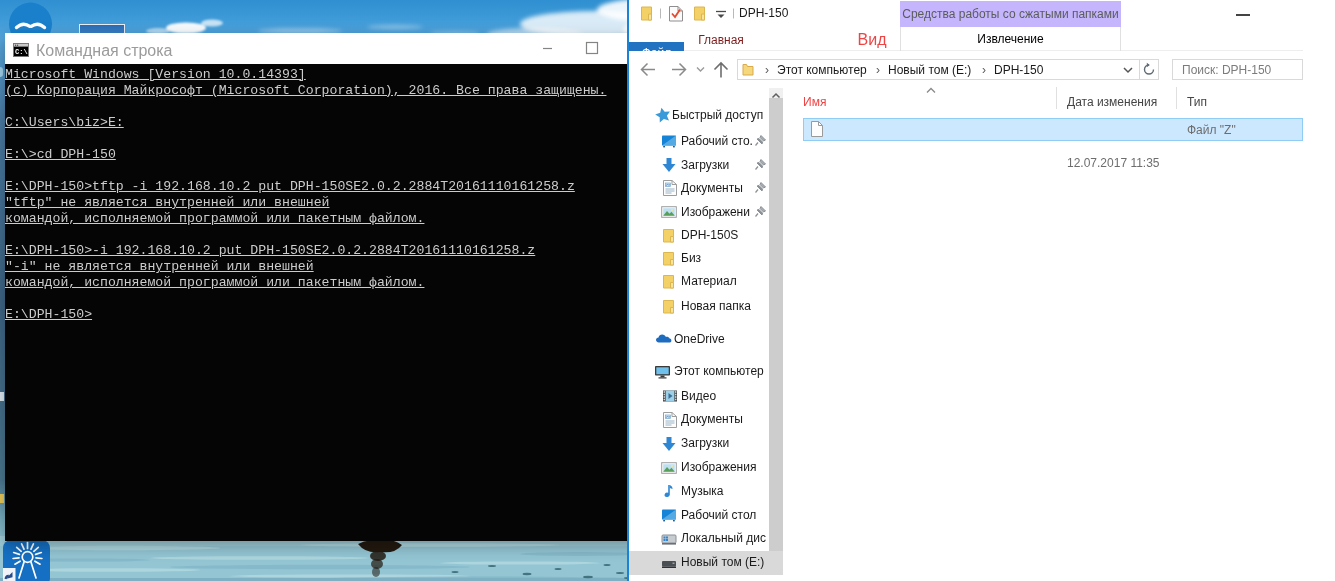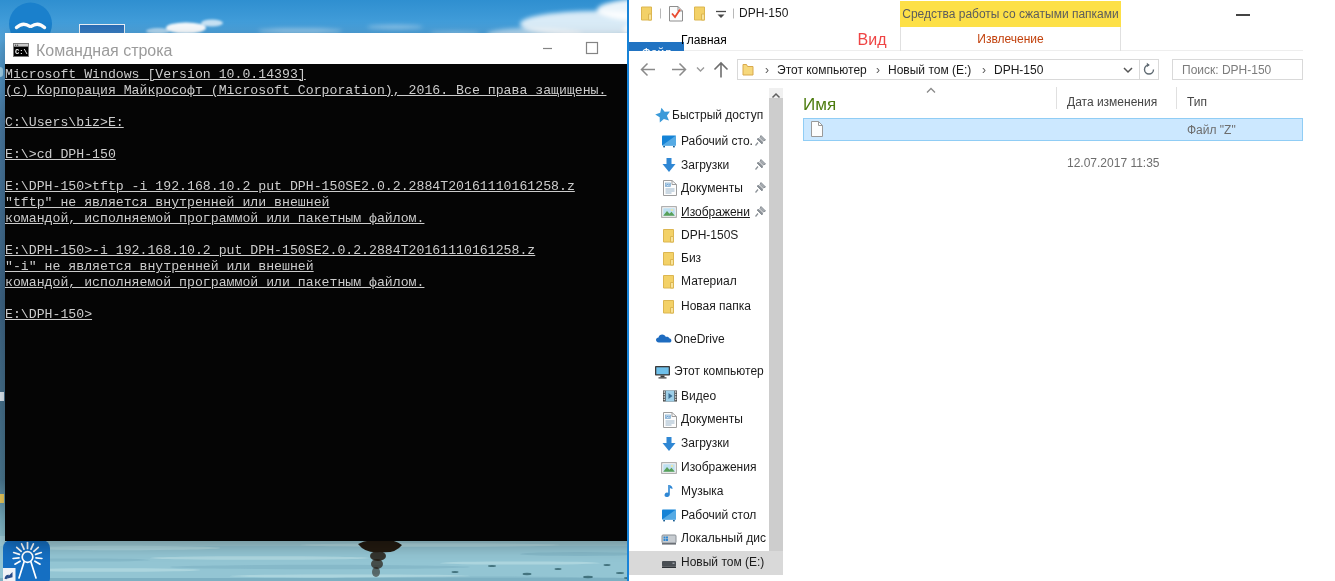--- a/index.html
+++ b/index.html
@@ -191,28 +191,28 @@
     <g transform="translate(75,0)">
       <line x1="1" y1="6.5" x2="11" y2="6.5" stroke="#4a4a4a" stroke-width="1.3"></line>
       <path d="M2.5,9.5 L6,13 L9.5,9.5 Z" fill="#4a4a4a"></path>
     </g>
     <line x1="93.5" y1="3.5" x2="93.5" y2="13.5" stroke="#b8b8b8" stroke-width="1"></line>
   </svg>
   <div class="abs" style="left:110px;top:6px;font-size:12px;color:#1a1a1a;">DPH-150</div>
 
   <div class="abs" style="left:607px;top:14px;width:14px;height:2px;background:#444;"></div>
 
-  <div class="abs" style="left:271px;top:1px;width:221px;height:26px;background:#fde047;font-size:12px;color:#5c5c5c;text-align:center;line-height:27px;">Средства работы со сжатыми папками</div>
+  <div class="abs" style="left:271px;top:1px;width:221px;height:26px;background:#c4b5fd;font-size:12px;color:#5c5c5c;text-align:center;line-height:27px;">Средства работы со сжатыми папками</div>
 
   <div class="abs" style="left:0;top:29px;width:674px;height:22px;background:#ffffff;border-bottom:1px solid #eeeeee;"></div>
   <div class="abs" style="left:0;top:29px;width:55px;height:22px;background:#2173c2;color:#ffffff;font-size:12px;text-align:center;line-height:22px;margin-top:13px;">Файл</div>
-  <div class="abs" style="left:52px;top:29px;width:80px;text-align:left;font-size:12px;color:#000000;line-height:22px;height:22px;">Главная</div>
+  <div class="abs" style="left:52px;top:29px;width:80px;text-align:center;font-size:12px;color:#7f1d1d;line-height:22px;height:22px;">Главная</div>
   <div class="abs" style="left:133px;top:29px;width:80px;text-align:left;font-size:12px;color:#2b2b2b;line-height:22px;height:22px;margin-top:26px;">Поделиться</div>
   <div class="abs" style="left:216px;top:29px;width:54px;text-align:center;font-size:16px;color:#ef4444;line-height:22px;height:22px;">Вид</div>
-  <div class="abs" style="left:271px;top:27px;width:221px;height:24px;border-left:1px solid #e0e0e0;border-right:1px solid #e0e0e0;font-size:12px;color:#c2410c;text-align:center;line-height:24px;">Извлечение</div>
+  <div class="abs" style="left:271px;top:27px;width:221px;height:24px;border-left:1px solid #e0e0e0;border-right:1px solid #e0e0e0;font-size:12px;color:#000000;text-align:center;line-height:24px;">Извлечение</div>
 
   <div class="abs" style="left:0;top:51px;width:674px;height:37px;background:#ffffff;"></div>
 
   <svg class="abs" style="left:8px;top:57px" width="100" height="26" viewBox="0 0 100 26">
     <g stroke="#8a8a8a" stroke-width="1.5" fill="none">
       <path d="M18,12.5 L5,12.5 M10.5,6.5 L4.5,12.5 L10.5,18.5"></path>
       <path d="M35,12.5 L48,12.5 M42.5,6.5 L48.5,12.5 L42.5,18.5"></path>
     </g>
     <path d="M60,10.5 L63.5,14 L67,10.5" stroke="#9a9a9a" stroke-width="1.4" fill="none"></path>
     <g stroke="#6e6e6e" stroke-width="1.6" fill="none">
@@ -275,21 +275,21 @@
         </g>
       </svg>
     <div class="abs" style="left:52px;top:181px;">Документы</div>
 
     <svg class="abs" style="left:32px;top:204px" width="16" height="16" viewBox="0 0 16 16">
         <rect x="0.7" y="2.7" width="14.6" height="10.6" fill="#fdfdfd" stroke="#9d9d9d"></rect>
         <rect x="2.2" y="4.2" width="11.6" height="7.6" fill="#bedff0"></rect>
         <path d="M2.2,11.8 L6,7 L8.5,9.8 L10.5,7.8 L13.8,11.8 Z" fill="#58a05a"></path>
         <circle cx="11" cy="6" r="1.1" fill="#f0e6a0"></circle>
       </svg>
-    <div class="abs" style="left:52px;top:205px;text-decoration:underline;">Изображени</div>
+    <div class="abs" style="left:52px;top:205px;">Изображени</div>
 
     <svg class="abs" style="left:33px;top:227px" width="16" height="16" viewBox="0 0 16 16">
         <path d="M1.5,2.5 L1.5,15 L11.5,15 L11.5,2.5 Z" fill="#f3d167" stroke="#dcb651"></path>
         <path d="M8.5,9.5 L8.5,15 L11.5,15 L11.5,9.5 Z" fill="#f8e39a" stroke="#dcb651"></path>
       </svg>
     <div class="abs" style="left:52px;top:228px;">DPH-150S</div>
     <svg class="abs" style="left:33px;top:250px" width="16" height="16" viewBox="0 0 16 16">
         <path d="M1.5,2.5 L1.5,15 L11.5,15 L11.5,2.5 Z" fill="#f3d167" stroke="#dcb651"></path>
         <path d="M8.5,9.5 L8.5,15 L11.5,15 L11.5,9.5 Z" fill="#f8e39a" stroke="#dcb651"></path>
       </svg>
@@ -423,21 +423,21 @@
         </g>
       </svg>
   </div>
 
   <div class="abs" style="left:140px;top:88px;width:14px;height:463px;background:#f0f0f0;"></div>
   <svg class="abs" style="left:140px;top:88px" width="14" height="16" viewBox="0 0 14 16">
       <path d="M3.5,9.5 L7,6 L10.5,9.5" stroke="#606060" stroke-width="1.5" fill="none"></path>
     </svg>
   <div class="abs" style="left:140px;top:98px;width:14px;height:453px;background:#cdcdcd;"></div>
 
-  <div class="abs" style="left:174px;top:95px;font-size:17px;color:#4d7c0f;">Имя</div>
+  <div class="abs" style="left:174px;top:95px;font-size:12px;color:#ef4444;">Имя</div>
   <svg class="abs" style="left:296px;top:87px" width="12" height="7" viewBox="0 0 12 7">
       <path d="M2,5.5 L6,1.5 L10,5.5" stroke="#8a8a8a" stroke-width="1.3" fill="none"></path>
     </svg>
   <div class="abs" style="left:427px;top:87px;width:1px;height:22px;background:#e0e0e0;"></div>
   <div class="abs" style="left:438px;top:95px;font-size:12px;color:#454545;">Дата изменения</div>
   <div class="abs" style="left:547px;top:87px;width:1px;height:22px;background:#e0e0e0;"></div>
   <div class="abs" style="left:558px;top:95px;font-size:12px;color:#454545;">Тип</div>
 
   <div class="abs" style="left:174px;top:118px;width:500px;height:23px;background:#cce8ff;border:1px solid #90cdf5;"></div>
   <svg class="abs" style="left:182px;top:121px" width="12" height="16" viewBox="0 0 12 16">

